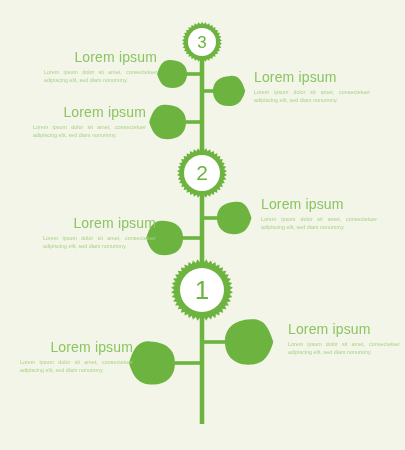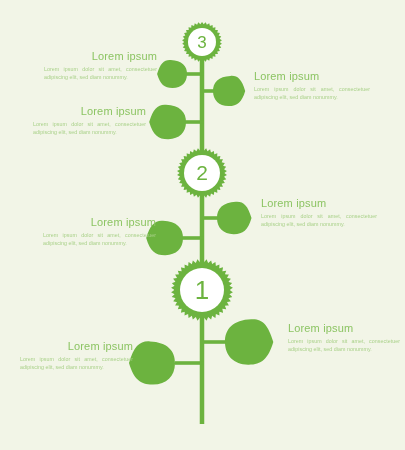--- a/index.html
+++ b/index.html
@@ -23,21 +23,21 @@
     left: 0;
     top: 0;
     width: 405px;
     height: 450px;
   }
   .text-block {
     position: absolute;
     width: 120px;
   }
   .text-block .tb-title {
-    font-size: 11px;
+    font-size: 14px;
     color: #8cc463;
     letter-spacing: 0.15px;
     margin: 0 0 2.5px 0;
     line-height: 1.1;
     font-weight: normal;
   }
   .text-block .tb-body {
     font-size: 5.3px;
     color: #a9d189;
     line-height: 1.62;

